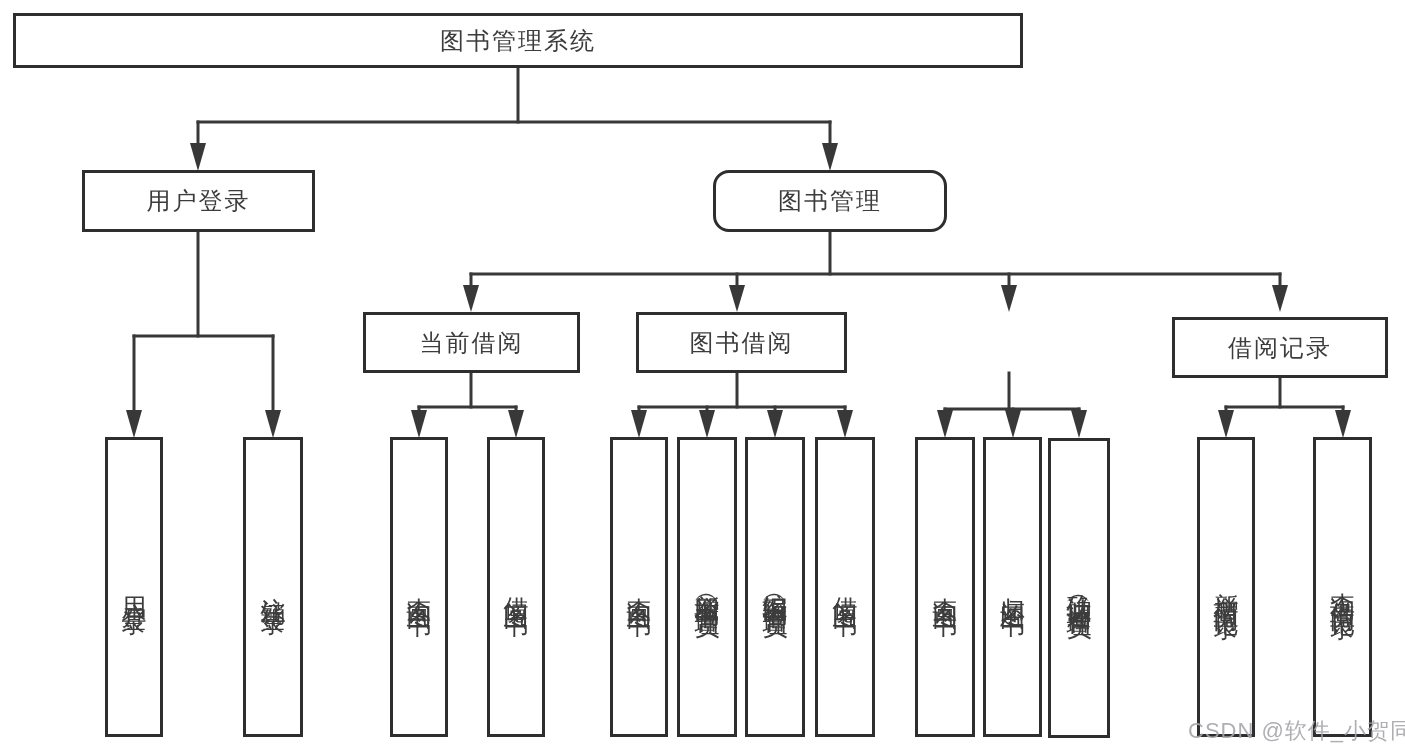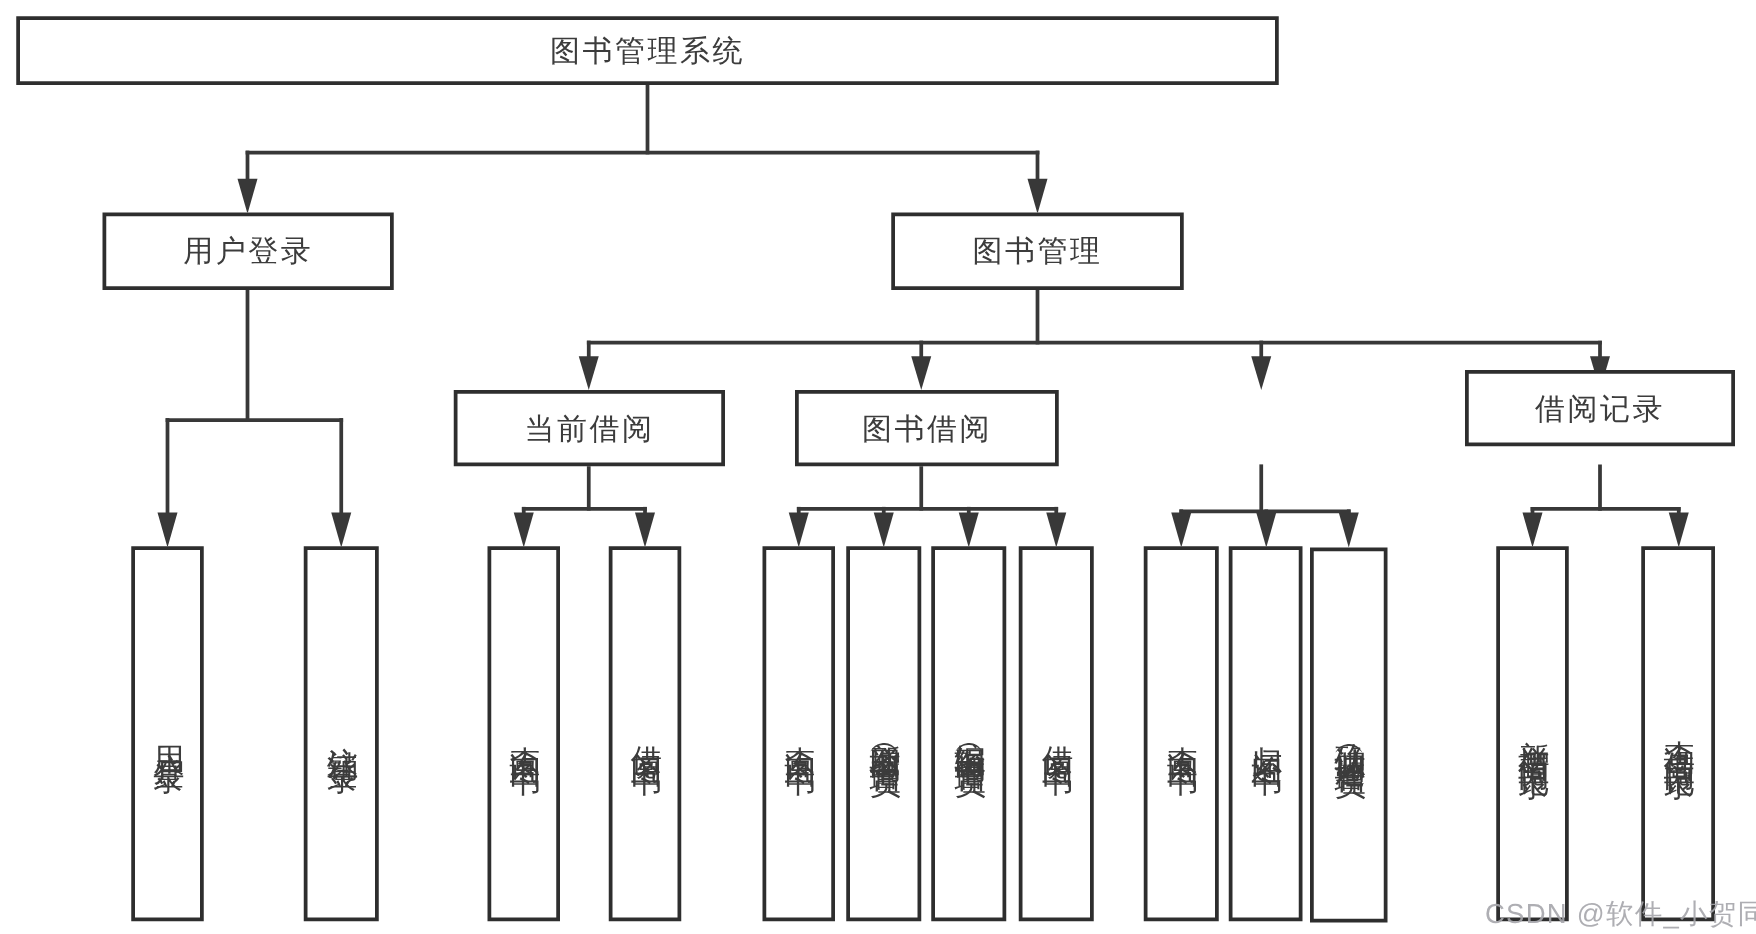--- a/index.html
+++ b/index.html
@@ -135,31 +135,31 @@
     </g>
   </svg>
 
   <div class="node hbox root-box" style="left:13px; top:13px; width:1010px; height:55px;">
     <span class="lbl">图书管理系统</span>
   </div>
 
   <div class="node hbox" style="left:82px; top:170px; width:233px; height:62px;">
     <span class="lbl">用户登录</span>
   </div>
-  <div class="node hbox" style="left:713px; top:170px; width:234px; height:62px;">
+  <div class="node hbox" style="left:713px; top:170px; width:234px; height:62px;border-radius:16px;">
     <span class="lbl">图书管理</span>
   </div>
 
   <div class="node hbox" style="left:363px; top:312px; width:217px; height:61px;">
     <span class="lbl">当前借阅</span>
   </div>
   <div class="node hbox" style="left:636px; top:312px; width:211px; height:61px;">
     <span class="lbl">图书借阅</span>
   </div>
-  <div class="node hbox" style="left:1172px; top:296px; width:216px; height:61px;">
+  <div class="node hbox" style="left:1172px; top:317px; width:216px; height:61px;">
     <span class="lbl">借阅记录</span>
   </div>
 
   <div class="node vbox" style="left:105px; top:437px; width:58px; height:300px;">
     <span class="lbl">用户登录</span>
   </div>
   <div class="node vbox" style="left:243px; top:437px; width:60px; height:300px;">
     <span class="lbl">注销登录</span>
   </div>
 

